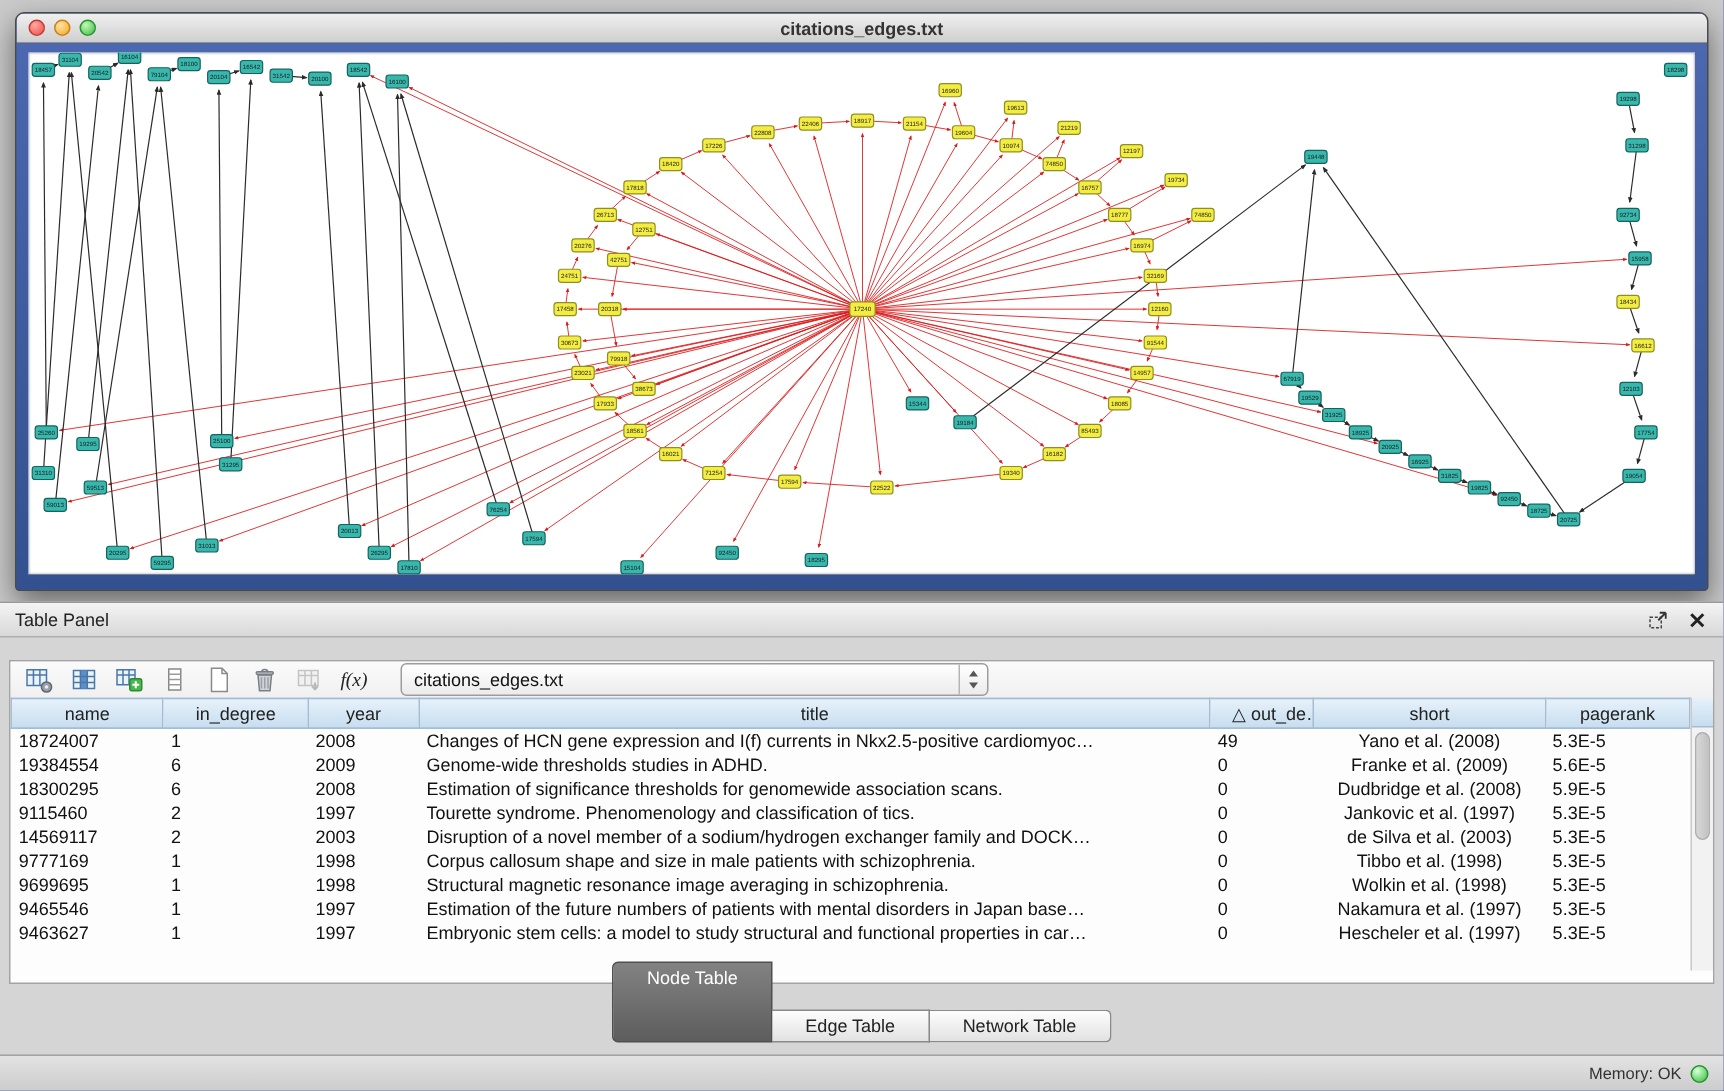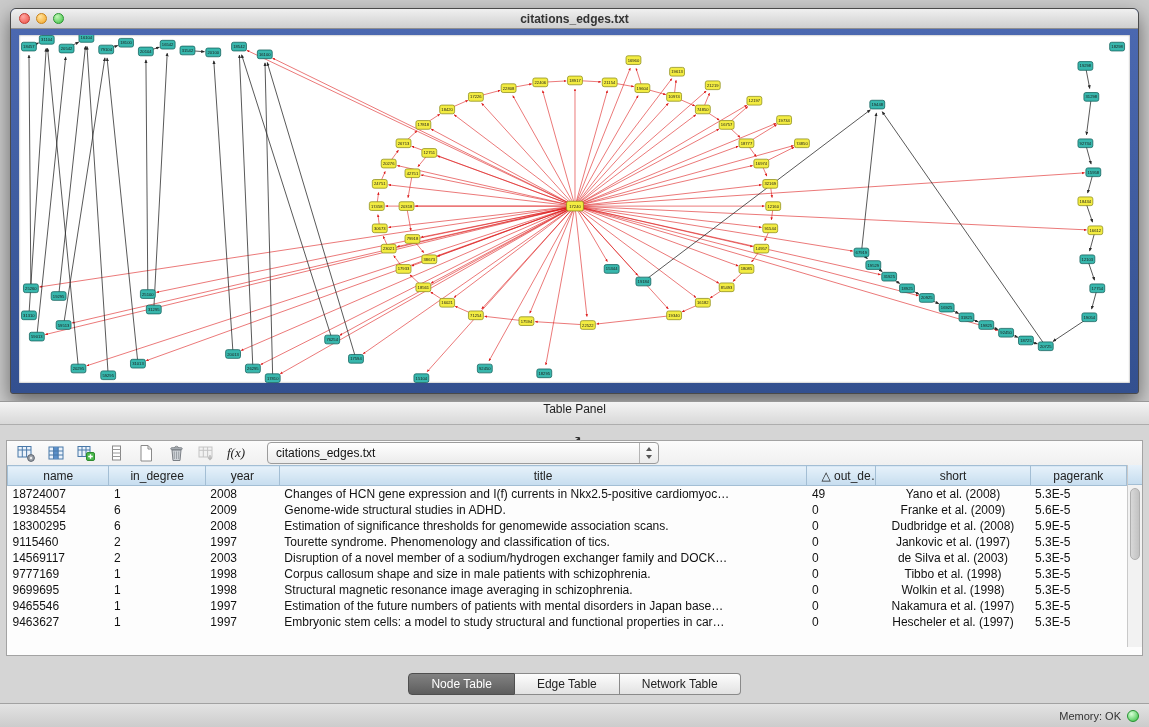--- a/index.html
+++ b/index.html
@@ -17,21 +17,21 @@
   .light.red{background:radial-gradient(circle at 35% 30%,#ffa8a2,#ee4e44);border:1px solid #c33b32;}
   .light.yellow{background:radial-gradient(circle at 35% 30%,#ffe3a0,#f5a623);border:1px solid #c8821a;}
   .light.green{background:radial-gradient(circle at 35% 30%,#c3f7b8,#39c13f);border:1px solid #2b9332;}
   .canvas-frame{position:absolute;top:20px;left:0;right:0;bottom:0;background:linear-gradient(#4b68b0,#33508f);
     padding:6px 8px 10px 8px;box-sizing:border-box;border-radius:0 0 3px 3px;}
   .canvas{width:100%;height:100%;background:#fff;box-shadow:inset 0 0 2px rgba(0,0,0,.5);}
 
   
   .table-panel{position:absolute;left:0;top:401px;width:1149px;height:302px;background:#d5d5d5;border-top:1px solid #989898;box-sizing:border-box;}
   .panel-header{height:22px;display:flex;align-items:center;padding:0 10px;gap:10px;
-    background:linear-gradient(#f4f4f4,#d8d8d8);border-bottom:1px solid #adadad;font-size:12px;color:#222;flex-direction:column;}
+    background:linear-gradient(#f4f4f4,#d8d8d8);border-bottom:1px solid #adadad;font-size:12px;color:#222;}
   .panel-header .spacer{flex:1;}
   .icon-btn{display:inline-flex;align-items:center;justify-content:center;width:16px;height:16px;cursor:default;}
   .panel-content{position:absolute;top:38px;left:6px;right:6px;height:216px;background:#fdfdfd;
     border:1px solid #a3a3a3;box-sizing:border-box;overflow:hidden;}
   .toolbar{height:24px;display:flex;align-items:center;gap:8px;padding:0 8px;background:linear-gradient(#fbfbfb,#f0f0f0);}
   .tool{width:22px;height:22px;display:flex;align-items:center;justify-content:center;border-radius:3px;}
   .fx{font-family:"Liberation Serif",serif;font-style:italic;font-size:13px;color:#222;}
   .combobox{margin-left:12px;width:392px;height:22px;border:1px solid #9c9c9c;border-radius:4px;
     background:linear-gradient(#ffffff,#ebebeb);display:flex;align-items:center;font-size:12px;color:#111;box-sizing:border-box;}
   .combobox .val{flex:1;padding:0 8px;white-space:nowrap;overflow:hidden;}
@@ -44,21 +44,21 @@
   table.grid td{height:16px;padding:0 5px;white-space:nowrap;overflow:hidden;text-overflow:ellipsis;color:#111;}
   table.grid td.c-center{text-align:center;}
   .vscroll{position:absolute;top:0;right:0;bottom:0;width:15px;background:#f2f2f2;border-left:1px solid #c9c9c9;box-sizing:border-box;}
   .vscroll .corner{height:19px;background:linear-gradient(#e6f1fa,#c6ddef);border-bottom:1px solid #a3bed4;}
   .vscroll .thumb{margin:3px 2px 0 2px;height:70px;background:linear-gradient(90deg,#d8d8d8,#c2c2c2);border:1px solid #aeaeae;border-radius:6px;}
 
   .tabs{position:absolute;left:0;right:0;bottom:8px;display:flex;justify-content:center;}
   .tab{font-size:12px;padding:3px 22px;border:1px solid #8a8a8a;background:linear-gradient(#fdfdfd,#e2e2e2);color:#222;cursor:default;}
   .tab:first-child{border-radius:4px 0 0 4px;}
   .tab:last-child{border-radius:0 4px 4px 0;}
-  .tab + .tab{border-left:none;}
+  .tab + .tab{border-left:none;margin-top:32px;}
   .tab.active{background:linear-gradient(#828282,#5d5d5d);color:#fff;border-color:#4f4f4f;}
 
   
   .status-bar{position:absolute;left:0;bottom:0;width:1149px;height:24px;background:linear-gradient(#e3e3e3,#cccccc);
     border-top:1px solid #a2a2a2;display:flex;align-items:center;justify-content:flex-end;gap:6px;padding:0 10px;box-sizing:border-box;}
   .status-bar .label{font-size:11px;color:#333;}
   .mem-dot{width:12px;height:12px;border-radius:50%;background:radial-gradient(circle at 35% 30%,#d9ffd9,#2fbd3a);border:1px solid #259230;box-sizing:border-box;}
 </style>
 </head>
 <body>
@@ -556,21 +556,21 @@
                 <td>2008</td>
                 <td>Changes of HCN gene expression and I(f) currents in Nkx2.5-positive cardiomyoc…</td>
                 <td>49</td>
                 <td class="c-center">Yano et al. (2008)</td>
                 <td>5.3E-5</td>
               </tr>
               <tr>
                 <td>19384554</td>
                 <td>6</td>
                 <td>2009</td>
-                <td>Genome-wide structural studies in ADHD.</td>
+                <td>Genome-wide thresholds studies in ADHD.</td>
                 <td>0</td>
                 <td class="c-center">Franke et al. (2009)</td>
                 <td>5.6E-5</td>
               </tr>
               <tr>
                 <td>18300295</td>
                 <td>6</td>
                 <td>2008</td>
                 <td>Estimation of significance thresholds for genomewide association scans.</td>
                 <td>0</td>

